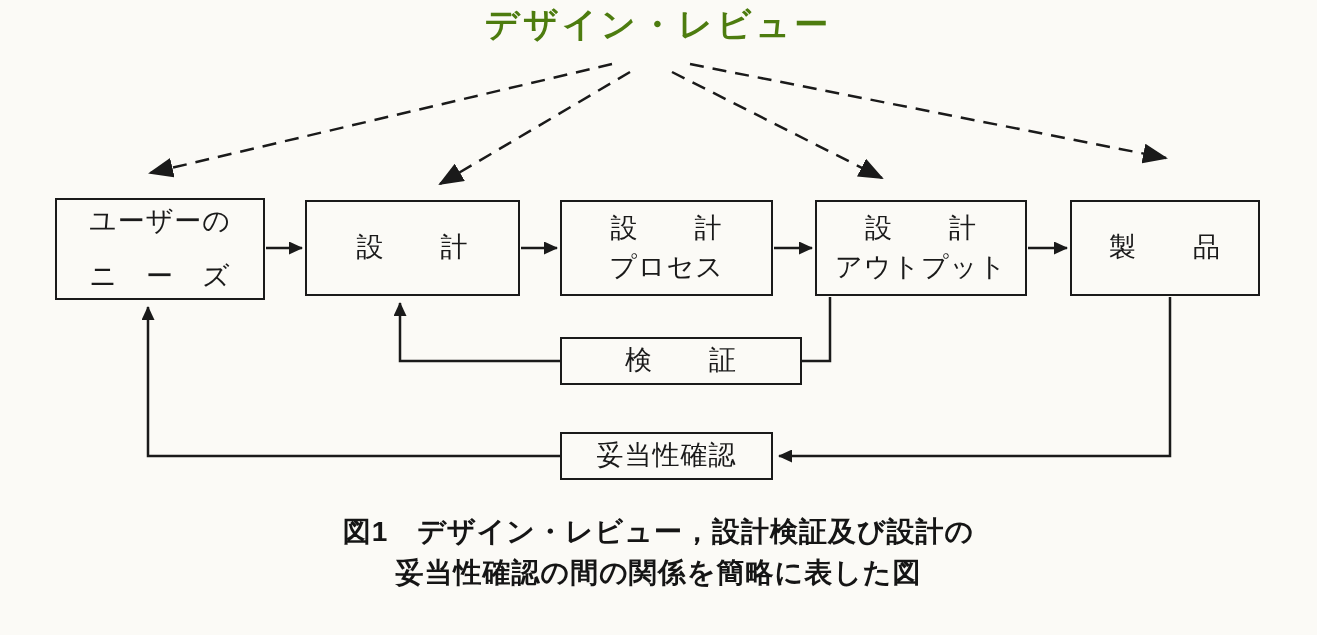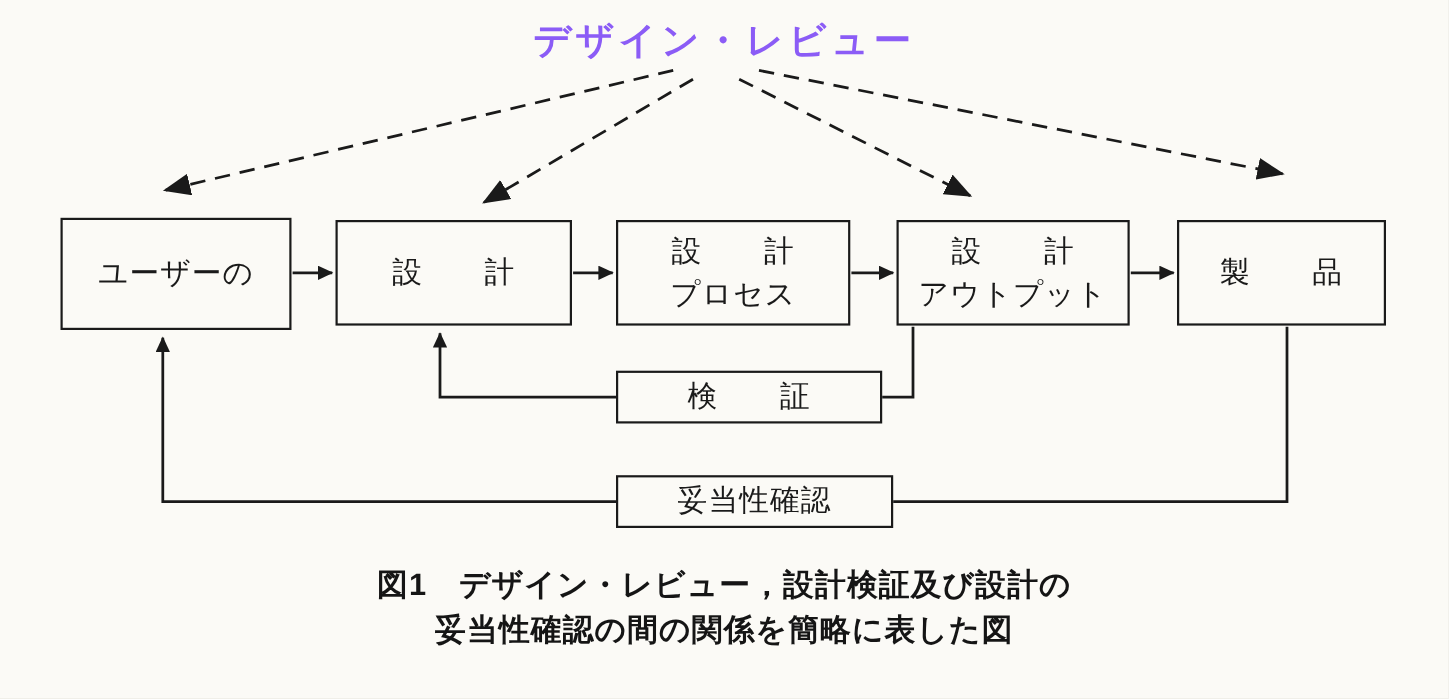--- a/index.html
+++ b/index.html
@@ -17,26 +17,26 @@
     color: #1a1a1a;
   }
   #wires {
     position: absolute;
     left: 0; top: 0;
     width: 1317px; height: 635px;
   }
   .diagram-title {
     position: absolute;
     left: 0; right: 0;
-    top: 14px;
+    top: 2px;
     text-align: center;
     font-size: 34px;
     font-weight: 600;
     letter-spacing: 4px;
-    color: #8b5cf6;
+    color: #4d7c0f;
   }
   .box {
     position: absolute;
     border: 2.5px solid #1a1a1a;
     background: #fbfaf6;
     display: flex;
     flex-direction: column;
     align-items: center;
     justify-content: center;
     font-size: 27px;
@@ -46,21 +46,21 @@
     text-align: center;
     box-sizing: border-box;
   }
   .box span { display: block; white-space: pre; }
   #box-user-needs      { left: 55px;   top: 198px; width: 210px; height: 102px; gap: 15px; }
   #box-design-input    { left: 305px;  top: 200px; width: 215px; height: 96px; }
   #box-design-process  { left: 560px;  top: 200px; width: 213px; height: 96px; }
   #box-design-output   { left: 815px;  top: 200px; width: 212px; height: 96px; }
   #box-product         { left: 1070px; top: 200px; width: 190px; height: 96px; }
   #box-verification    { left: 560px;  top: 337px; width: 242px; height: 48px; }
-  #box-validation      { left: 560px;  top: 432px; width: 252px; height: 48px; }
+  #box-validation      { left: 560px;  top: 432px; width: 213px; height: 48px; }
   .caption {
     position: absolute;
     left: 0; right: 0;
     top: 512px;
     text-align: center;
     font-size: 28px;
     font-weight: 700;
     letter-spacing: 1px;
     line-height: 1.45;
     color: #151515;
@@ -104,20 +104,21 @@
     <g stroke="#1a1a1a" stroke-width="2.5" fill="none">
       <polyline points="1170,297 1170,456 779,456" marker-end="url(#ah)"></polyline>
       <polyline points="560,456 148,456 148,307" marker-end="url(#ah)"></polyline>
     </g>
   </svg>
 
   <div class="diagram-title">デザイン・レビュー</div>
 
   <div class="box" id="box-user-needs">
     <span>ユーザーの</span>
+    <span>ニ　ー　ズ</span>
   </div>
 
   <div class="box" id="box-design-input">
     <span>設　　計</span>
   </div>
 
   <div class="box" id="box-design-process">
     <span>設　　計</span>
     <span>プロセス</span>
   </div>

